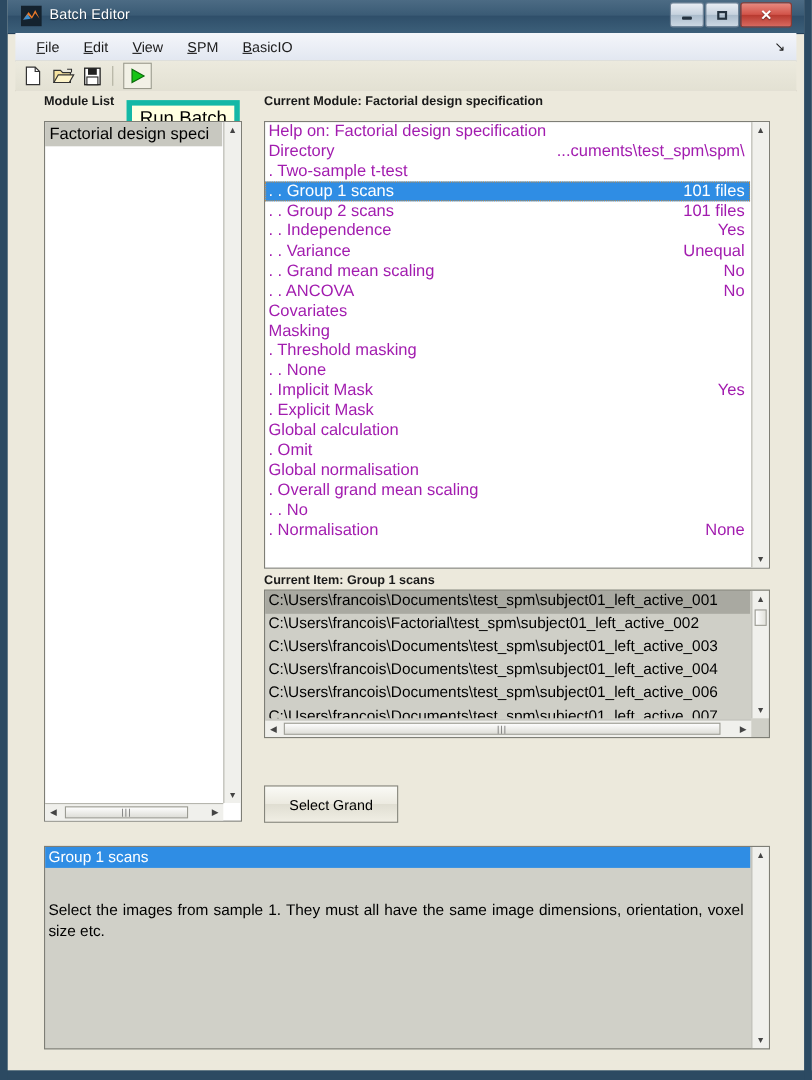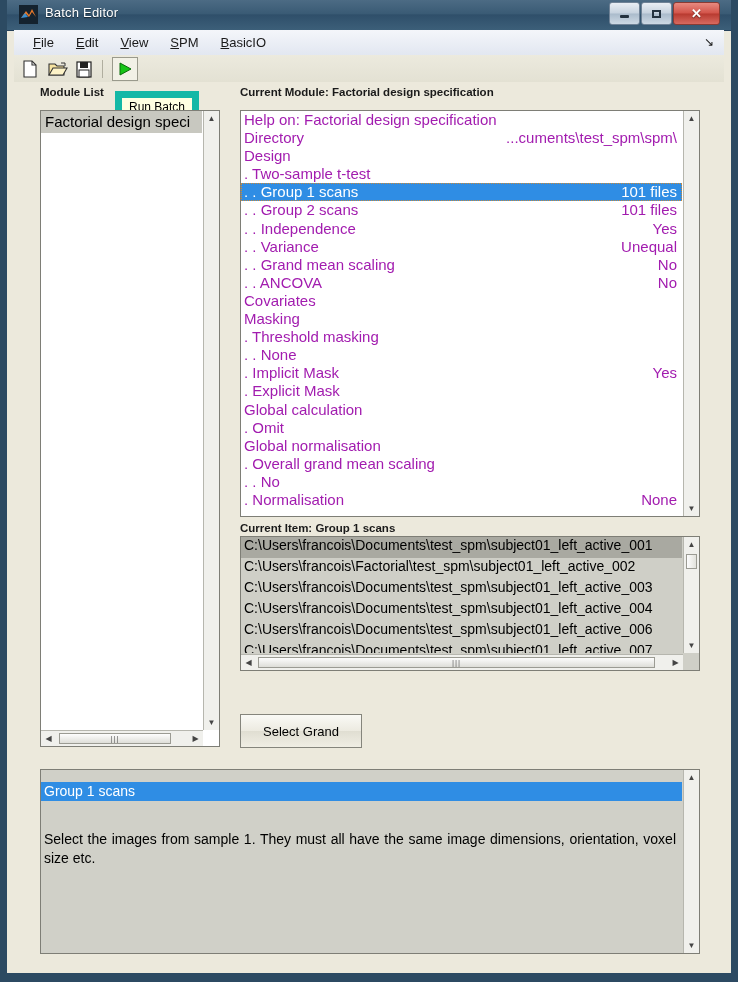--- a/index.html
+++ b/index.html
@@ -89,22 +89,22 @@
     background:#ffffff;border:1px solid #7e7e76;box-sizing:border-box;
   }
   .modlist-item{
     position:absolute;left:0;top:0;right:17px;height:22px;
     background:#c8c8c0;color:#000;font-size:15px;
     padding-left:4px;line-height:22px;white-space:nowrap;overflow:hidden;
   }
   
   .tooltip{
     position:absolute;left:101px;top:9px;
-    background:#ffffe1;border:7px solid #14b8a6;
-    font-size:12px;color:#000;padding:2px 7px 3px;white-space:nowrap;
+    background:#ffffe1;border:5px solid #14b8a6;
+    font-size:17px;color:#000;padding:2px 7px 3px;white-space:nowrap;
   }
   
   .vsb{
     position:absolute;right:0;top:0;bottom:0;width:16px;
     background:#f0f0ec;border-left:1px solid #b6b6ae;box-sizing:border-box;
   }
   .vsb .arrow{
     position:absolute;left:0;right:0;height:15px;
     display:flex;align-items:center;justify-content:center;
     font-size:8px;color:#444;
@@ -171,21 +171,21 @@
   }
   
   .help-box{
     position:absolute;left:26px;top:687px;right:24px;height:185px;
     background:#d0d0c8;border:1px solid #7e7e76;box-sizing:border-box;
     overflow:hidden;
   }
   .help-scroll{position:absolute;left:0;top:0;right:17px;bottom:0;padding:0;}
   .help-title{
     background:#2f8de4;color:#ffffff;font-size:14px;
-    padding-left:3px;height:19px;line-height:19px;white-space:nowrap;margin-top:12px;
+    padding-left:3px;height:19px;line-height:19px;white-space:nowrap;
   }
   .help-body{
     font-size:14px;color:#000;padding:1px 6px 0 3px;
     text-align:justify;line-height:19px;margin-top:28px;
   }
 </style>
 </head>
 <body>
 
 <div class="window">
@@ -276,21 +276,20 @@
         <div class="arrow rt">▶</div>
       </div>
     </div>
 
     <div class="lbl" style="left:226px;top:4px;">Current Module: Factorial design specification</div>
 
     <div class="tree-box">
       <div class="tree-scroll" id="tree-rows">
           <div class="trow"><span>Help on: Factorial design specification</span></div>
           <div class="trow"><span>Directory</span><span class="val">...cuments\test_spm\spm\</span></div>
-          <div class="trow"><span>Design</span></div>
           <div class="trow"><span>. Two-sample t-test</span></div>
           <div class="trow sel"><span>. . Group 1 scans</span><span class="val">101 files</span></div>
           <div class="trow"><span>. . Group 2 scans</span><span class="val">101 files</span></div>
           <div class="trow"><span>. . Independence</span><span class="val">Yes</span></div>
           <div class="trow"><span>. . Variance</span><span class="val">Unequal</span></div>
           <div class="trow"><span>. . Grand mean scaling</span><span class="val">No</span></div>
           <div class="trow"><span>. . ANCOVA</span><span class="val">No</span></div>
           <div class="trow"><span>Covariates</span></div>
           <div class="trow"><span>Masking</span></div>
           <div class="trow"><span>. Threshold masking</span></div>

